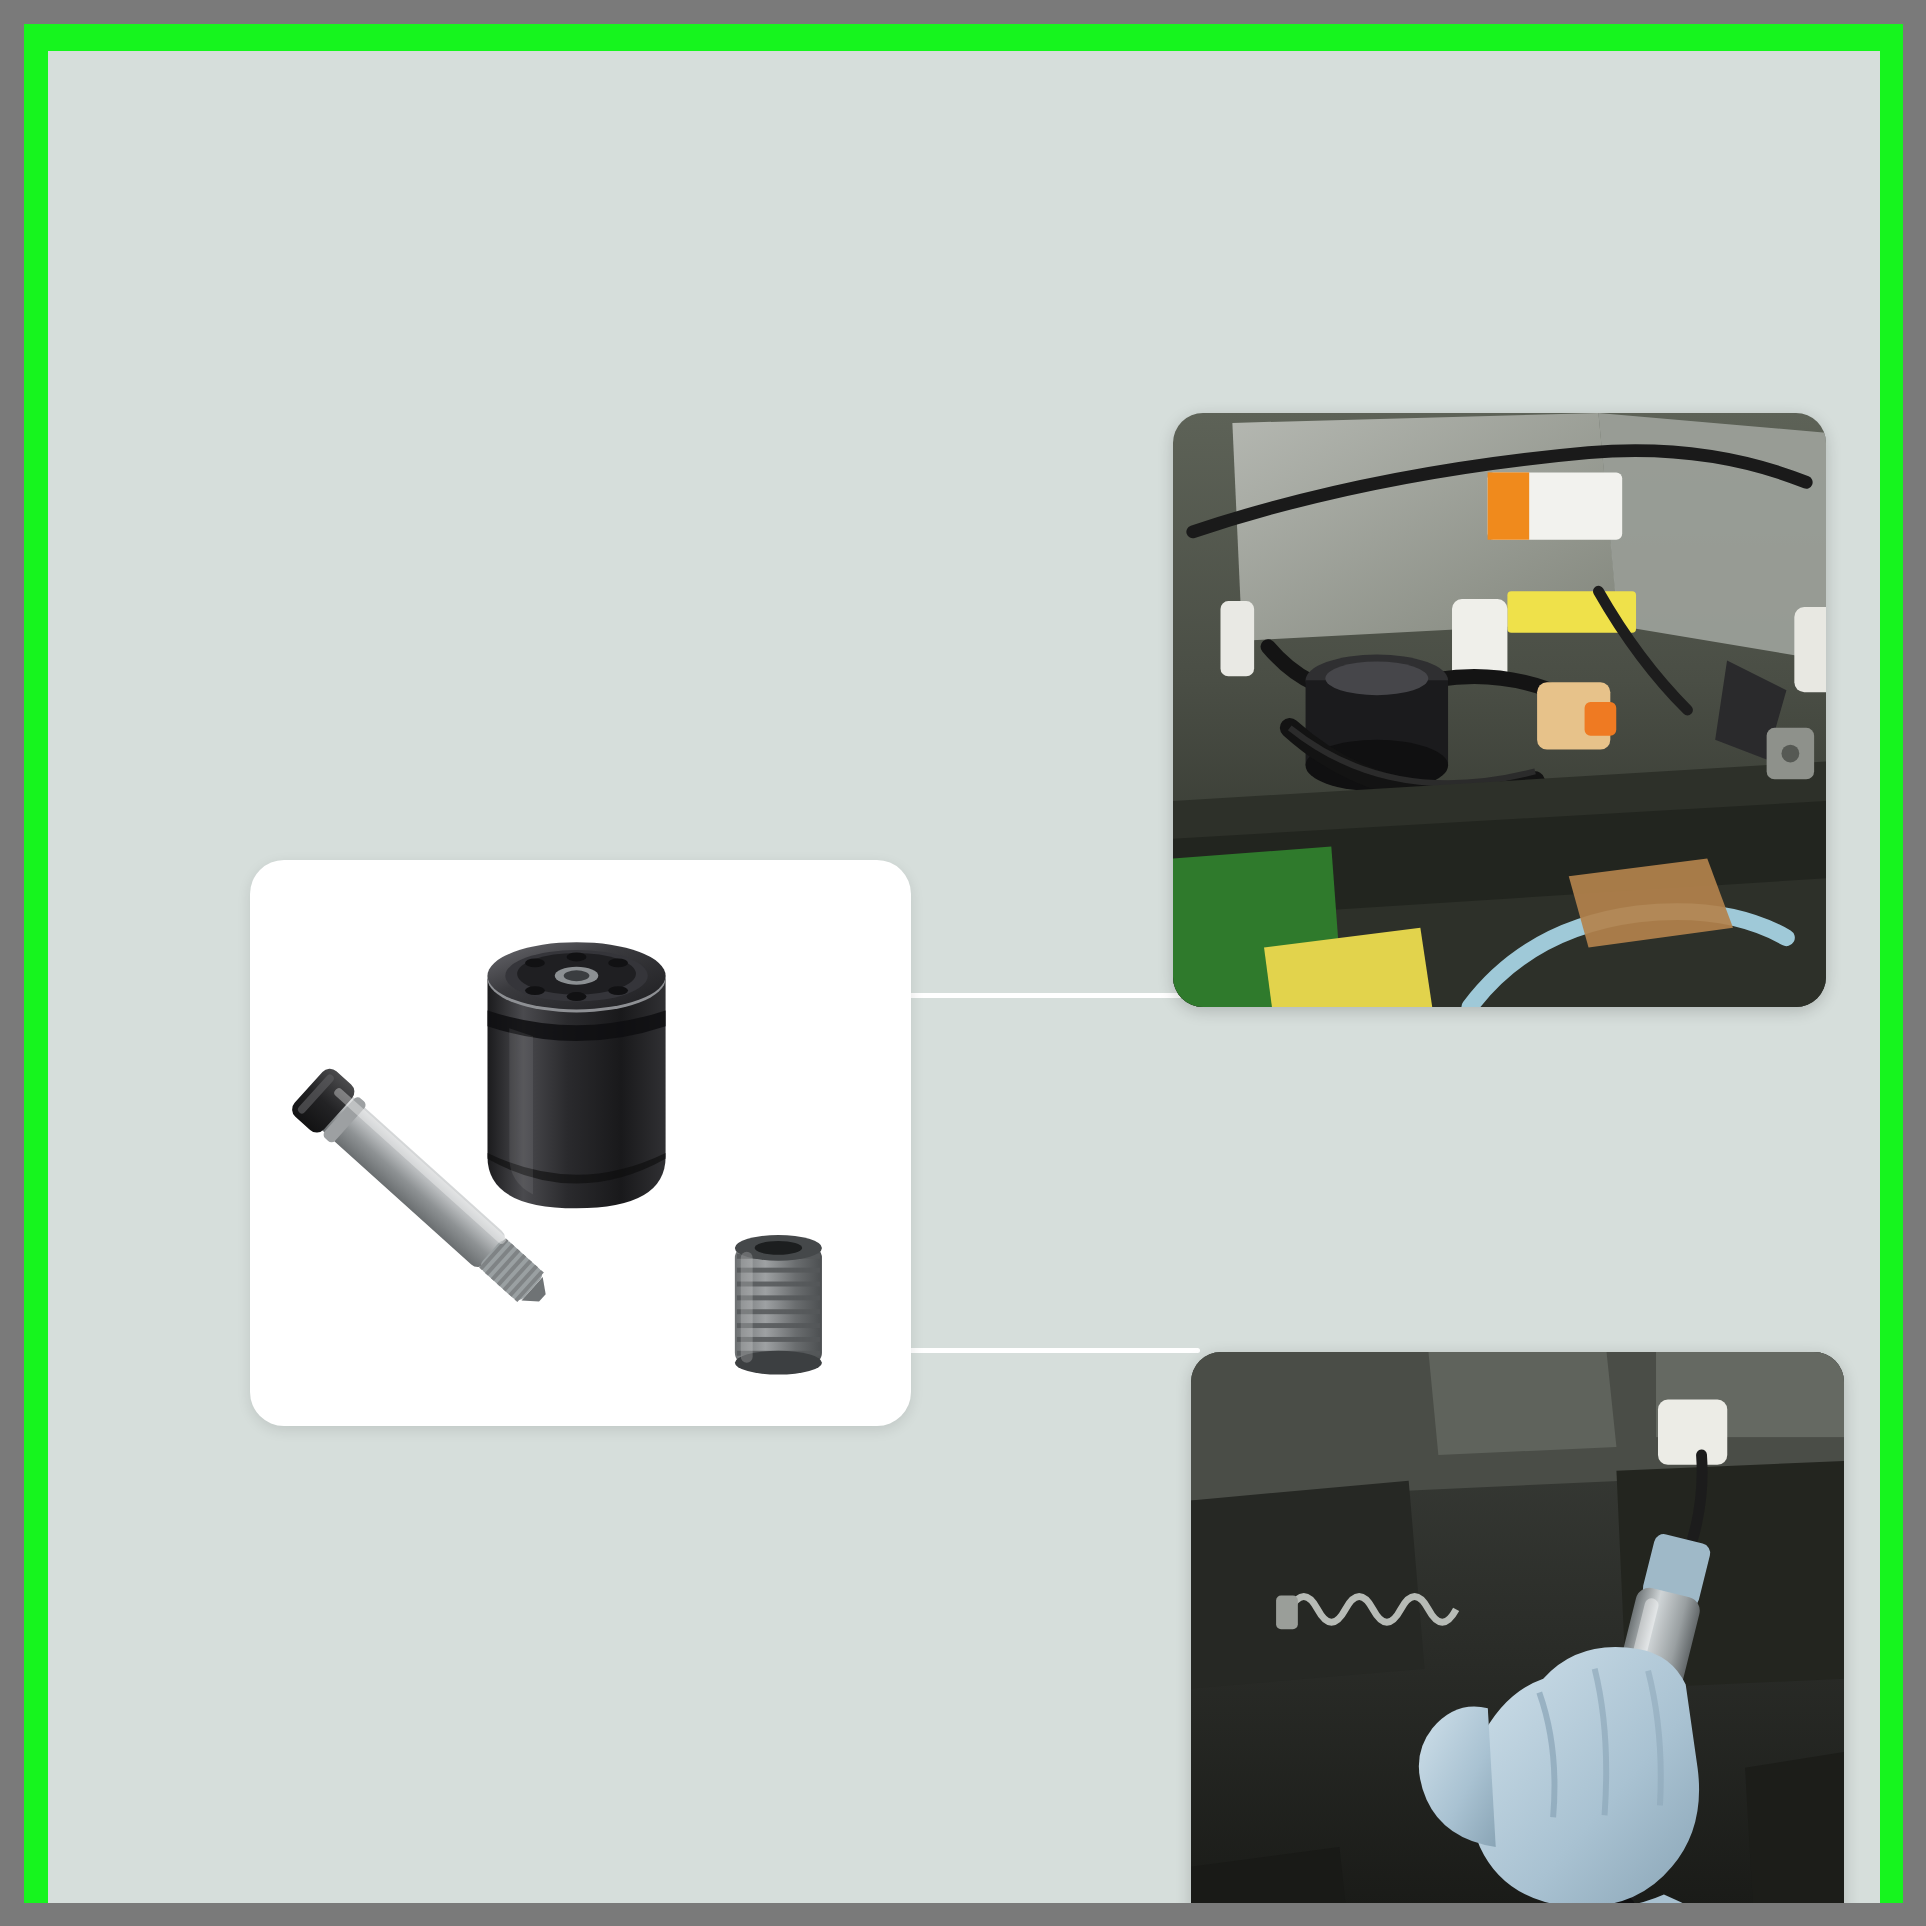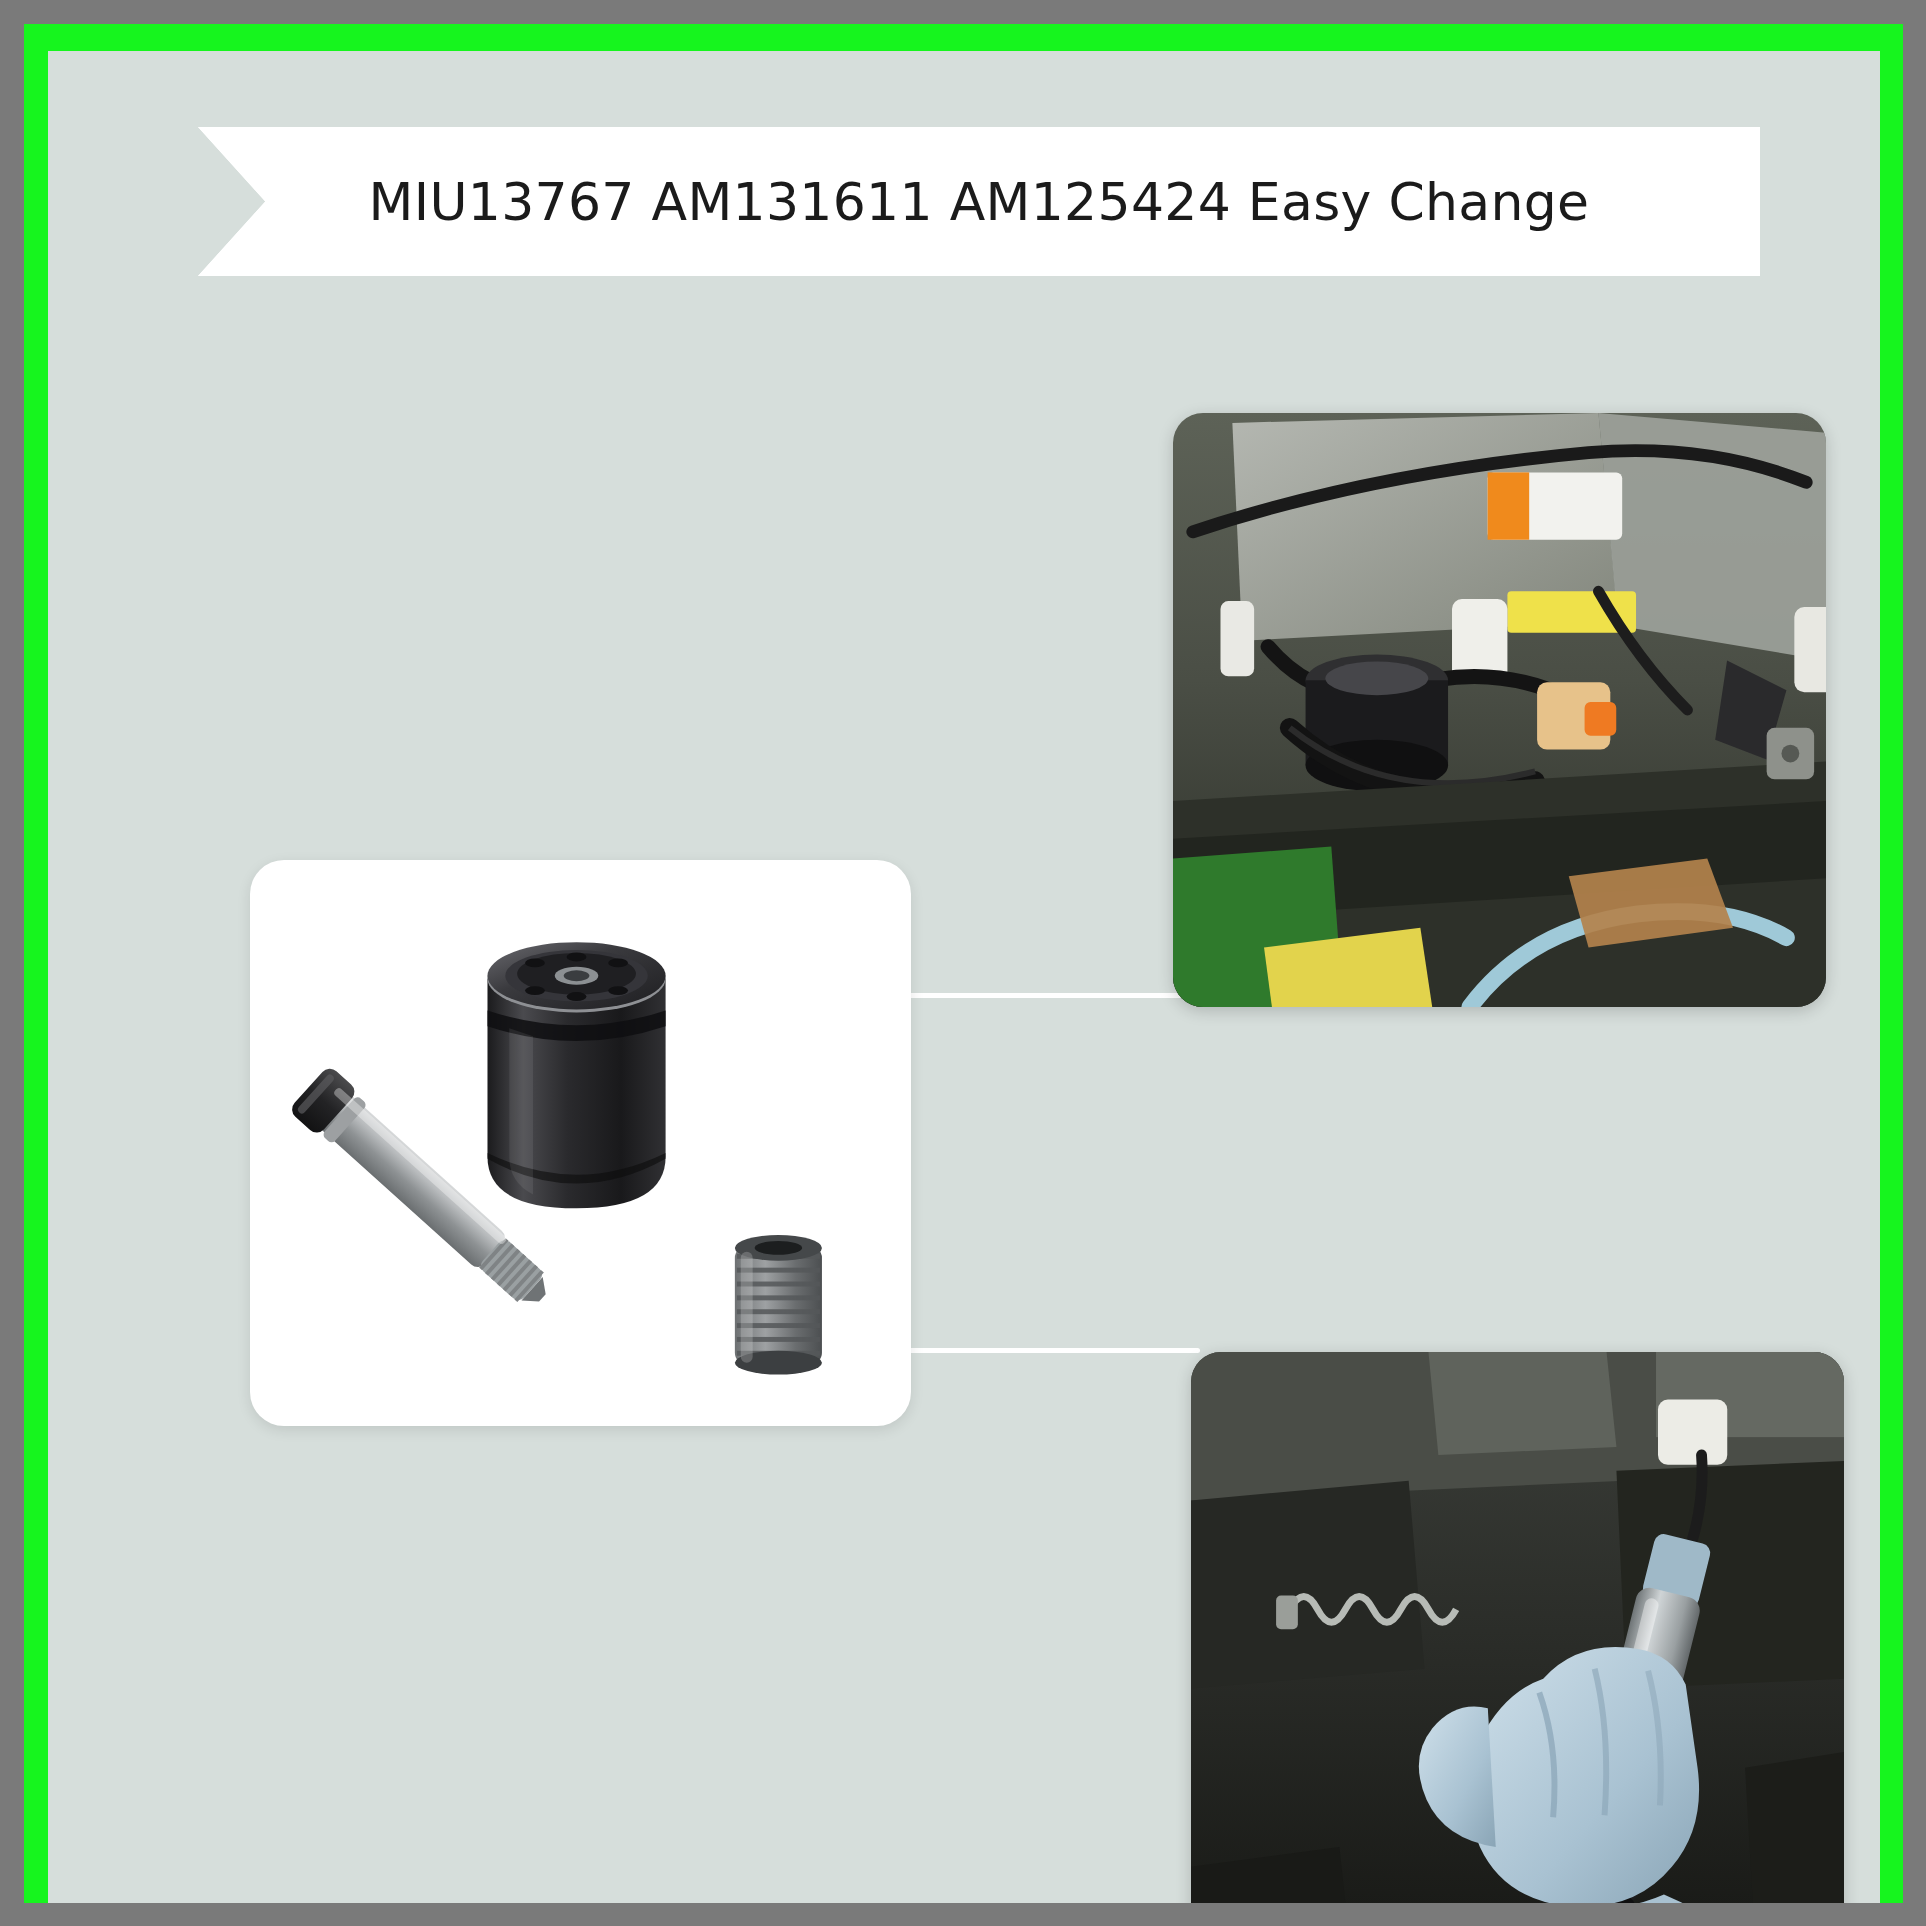--- a/index.html
+++ b/index.html
@@ -144,27 +144,20 @@
   }
 </style>
 </head>
 <body>
 
 <div id="page">
 
   <div class="frame-green"></div>
   <div class="frame-inner"></div>
 
-  <div class="ribbon">
-    <svg viewBox="0 0 1578 150" preserveAspectRatio="none">
-      <polygon points="0,0 1578,0 1578,150 0,150 68,75" fill="#ffffff"></polygon>
-      <polygon points="0,0 1578,0 1510,75 1578,150 0,150 68,75" fill="#ffffff"></polygon>
-    </svg>
-    <div class="ribbon-title">MIU13767 AM131611 AM125424 Easy Change</div>
-  </div>
 
   <div class="connector" id="connector-top"></div>
   <div class="connector" id="connector-bottom"></div>
 
   <div class="product-card">
     <svg viewBox="0 0 668 572">
       <defs>
         <linearGradient id="filterBody" x1="0" y1="0" x2="1" y2="0">
           <stop offset="0%" stop-color="#1b1b1d"></stop>
           <stop offset="20%" stop-color="#4a4a4e"></stop>

